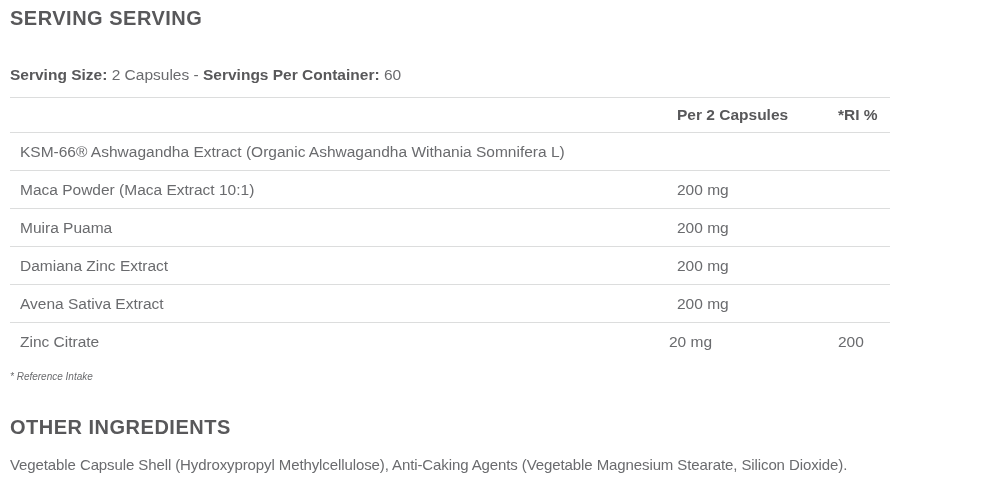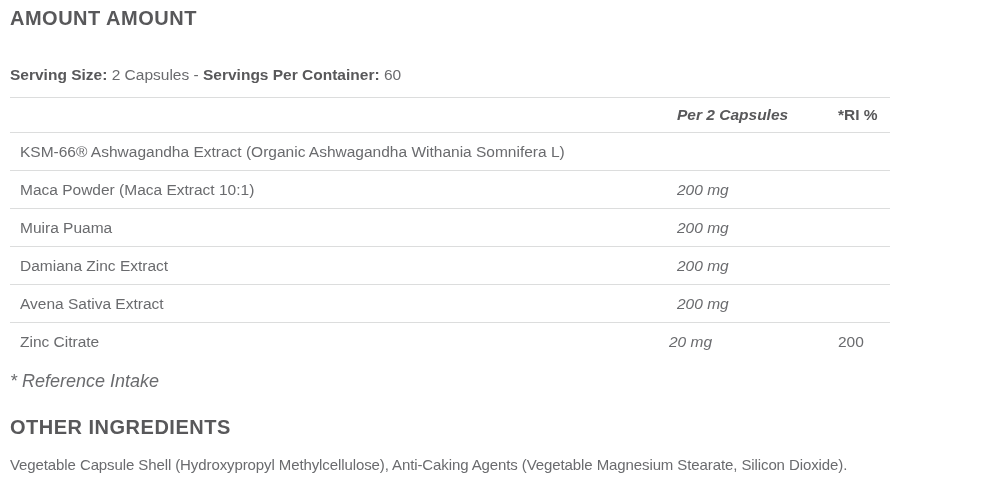--- a/index.html
+++ b/index.html
@@ -36,40 +36,40 @@
     height:38px;
     border-bottom:1px solid #dcdddd;
     color:#6a6b6e;
   }
   .t-row.header {
     height:35px;
     font-weight:bold; color:#58585a;
   }
   .t-row.last { border-bottom:none;gap:8px; }
   .cell-name   { flex:1 1 auto; padding-left:10px; white-space:nowrap; overflow:hidden; }
-  .cell-amount { flex:0 0 161px;font-style:italic; }
+  .cell-amount { flex:0 0 161px; }
   .cell-ri     { flex:0 0 52px; }
 
   .footnote {
     position:absolute; left:10px; top:371px;
-    font-style:italic; font-size:18px; color:#6a6b6e;
+    font-style:italic; font-size:10px; color:#6a6b6e;
   }
 
   .other-text {
     position:absolute; left:10px; top:456px; width:979px;
     font-size:15px; color:#6a6b6e; line-height:17px;
     letter-spacing:-0.1px; white-space:nowrap;
   }
 </style>
 </head>
 <body>
 
 <div class="page">
 
-  <div id="serving-heading" class="section-heading">AMOUNT AMOUNT</div>
+  <div id="serving-heading" class="section-heading">SERVING SERVING</div>
 
   <div class="serving-line">
     <span class="bold">Serving Size:</span>
     <span>2 Capsules</span>
     <span>-</span>
     <span class="bold">Servings Per Container:</span>
     <span>60</span>
   </div>
 
   <div class="facts-table">

